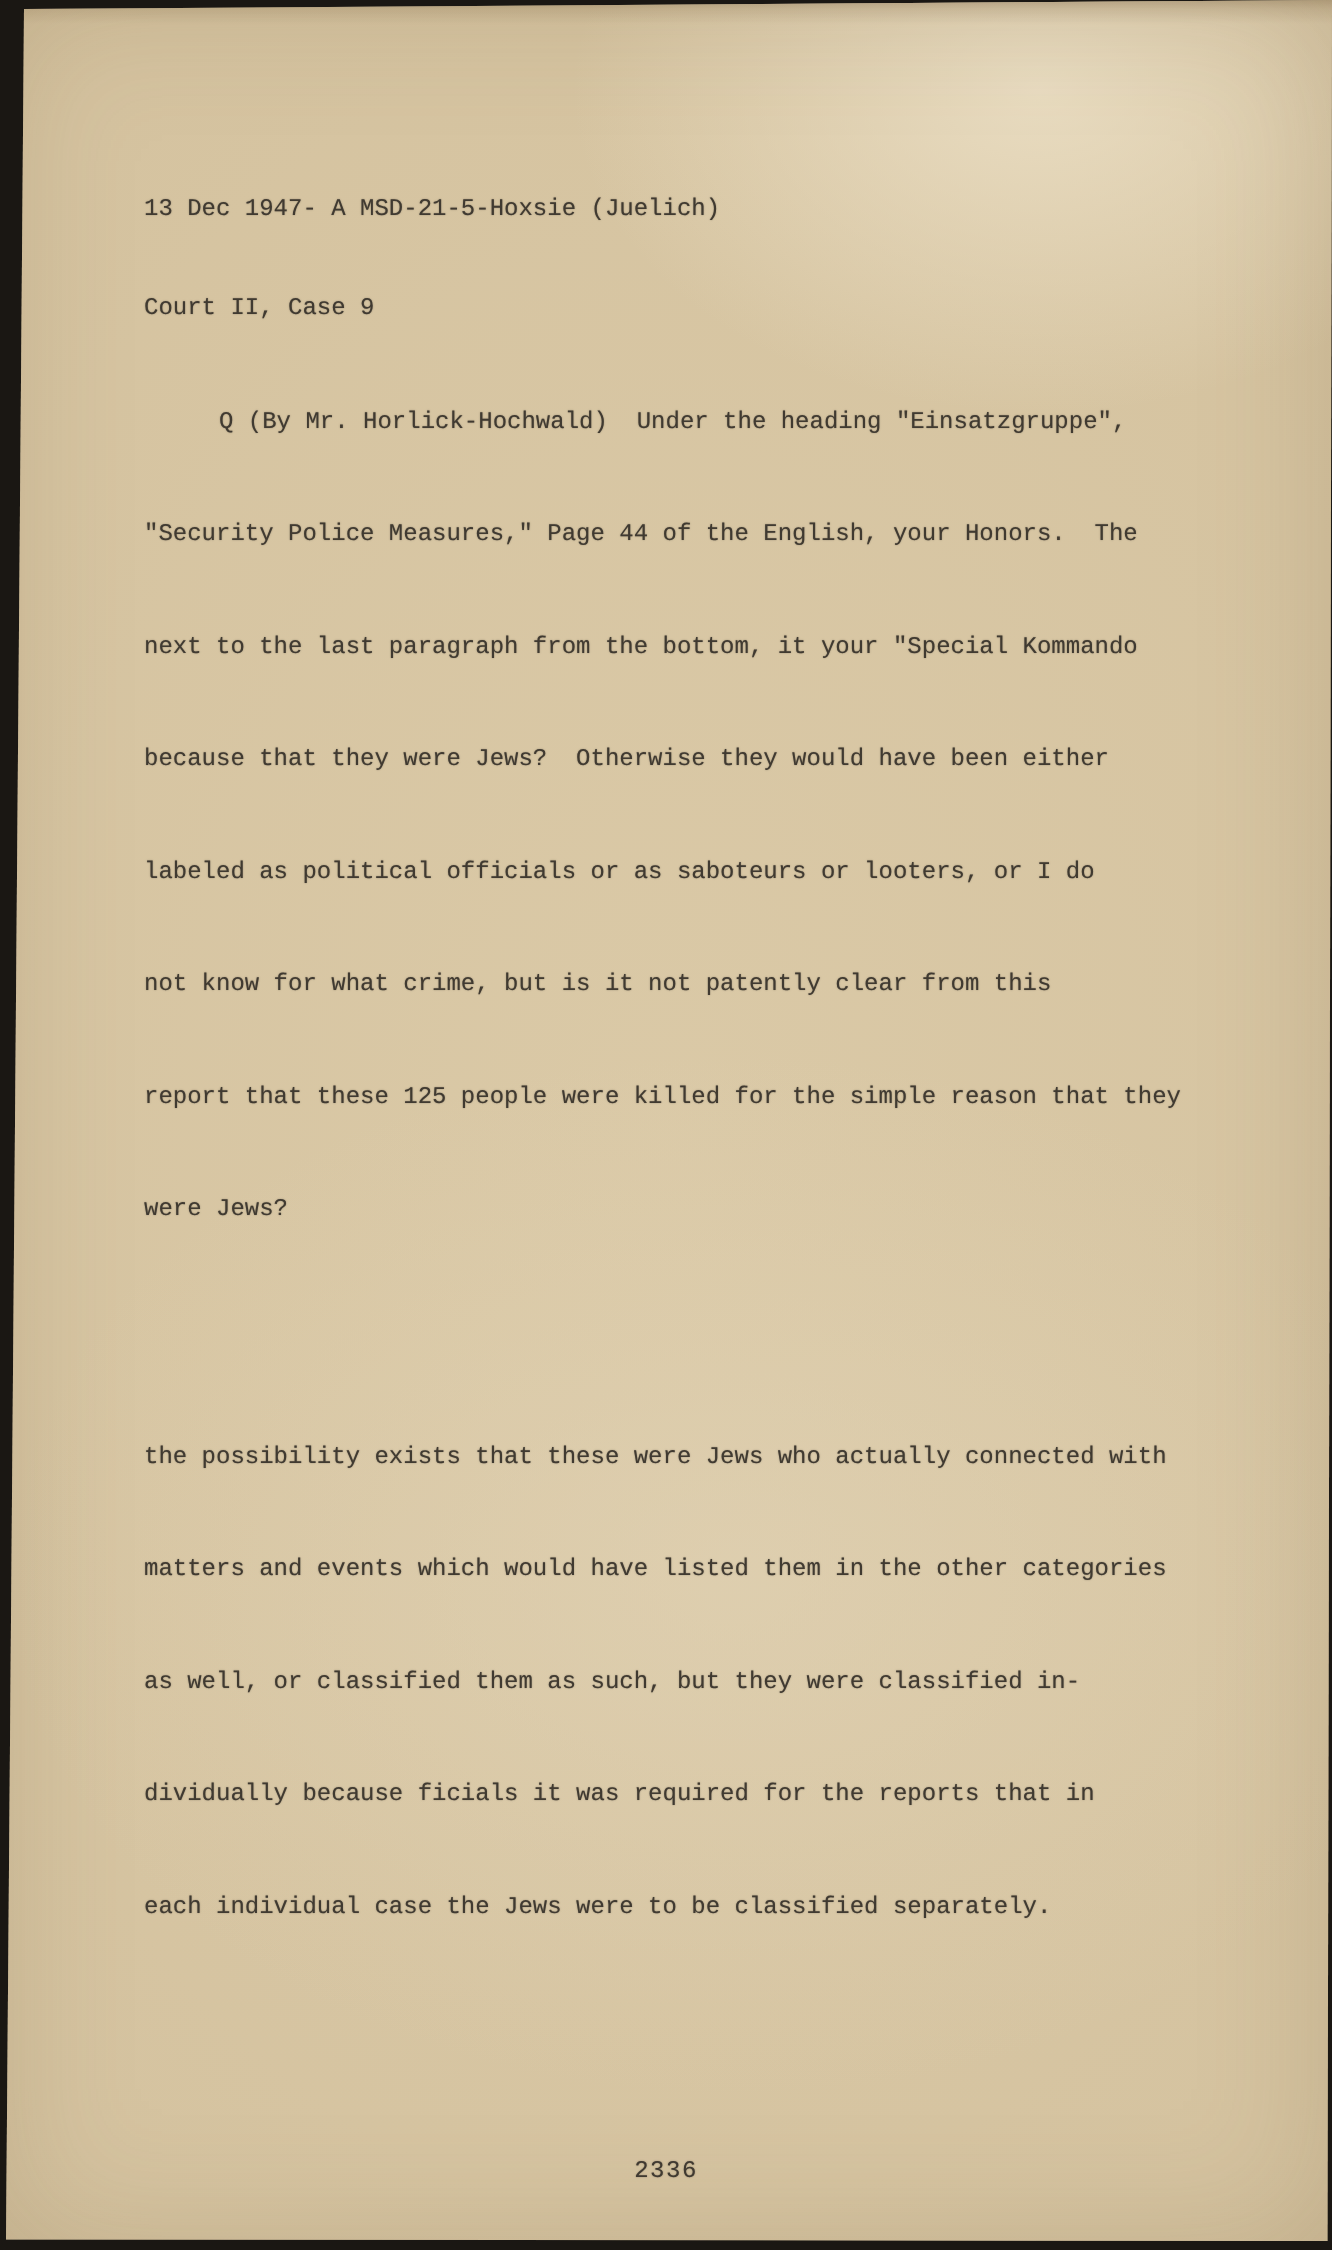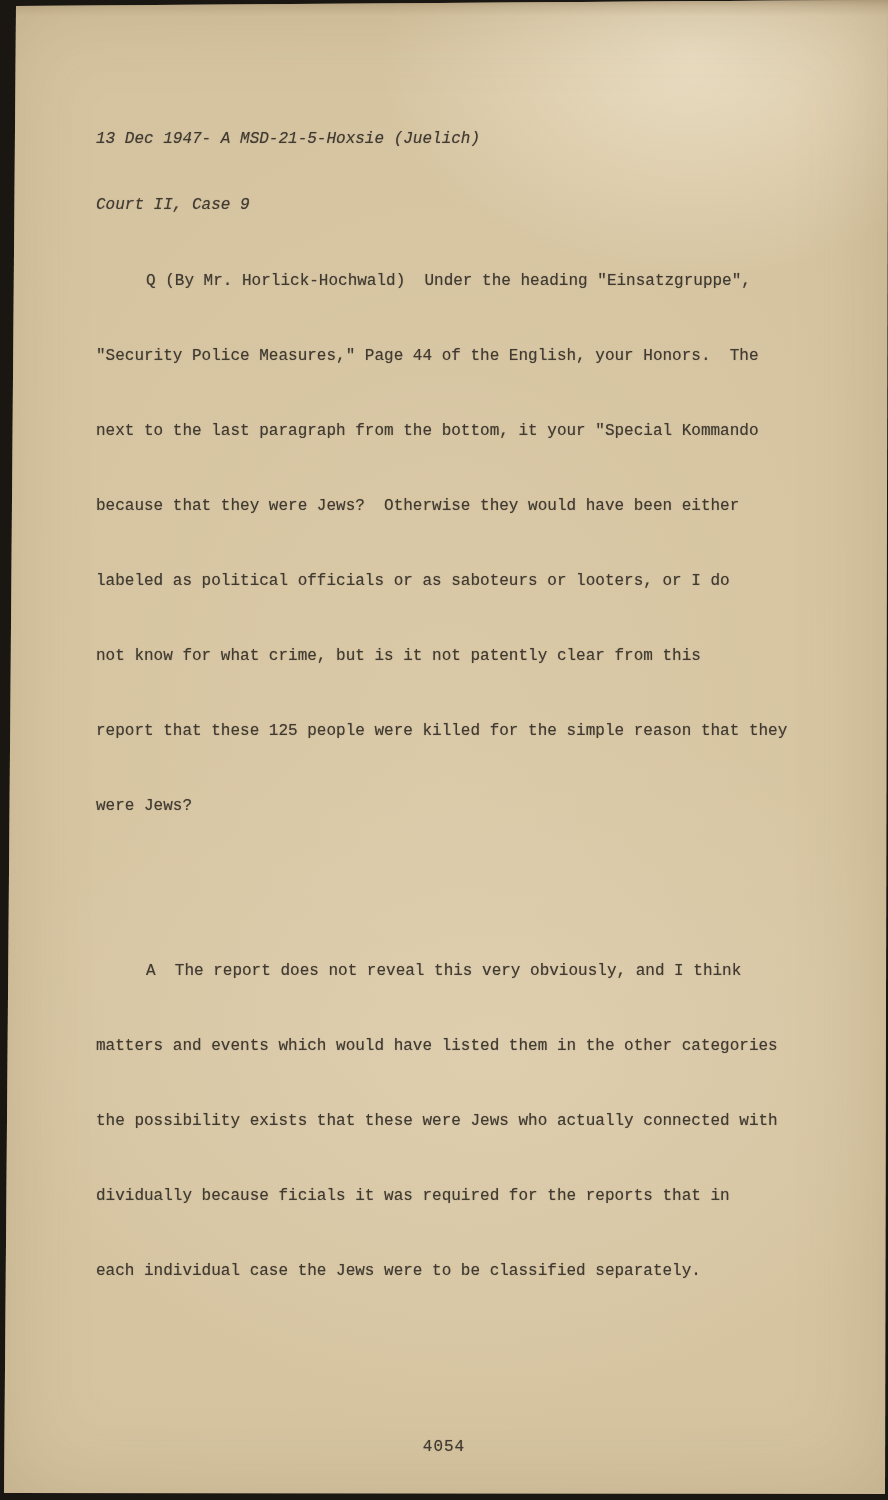--- a/index.html
+++ b/index.html
@@ -33,21 +33,20 @@
     font-size: 16px;
     color: #403a31;
     text-shadow: 0 0 1px rgba(64, 58, 49, 0.55);
     white-space: pre;
   }
   .header {
     position: absolute;
     left: 96px;
     top: 84px;
     line-height: 22px;
-    font-style: italic;
   }
   .h-line { height: 22px; }
   .body-block {
     position: absolute;
     left: 96px;
     top: 172px;
     width: 740px;
   }
   .t-line {
     height: 39px;
@@ -82,25 +81,25 @@
         <div class="t-line">"Security Police Measures," Page 44 of the English, your Honors.  The</div>
         <div class="t-line">next to the last paragraph from the bottom, it your "Special Kommando</div>
         <div class="t-line">because that they were Jews?  Otherwise they would have been either</div>
         <div class="t-line">labeled as political officials or as saboteurs or looters, or I do</div>
         <div class="t-line">not know for what crime, but is it not patently clear from this</div>
         <div class="t-line">report that these 125 people were killed for the simple reason that they</div>
         <div class="t-line">were Jews?</div>
       </div>
 
       <div>
-        <div class="t-line indent">A  The report does not reveal this very obviously, and I think</div>
+        <div class="t-line">the possibility exists that these were Jews who actually connected with</div>
         <div class="t-line">matters and events which would have listed them in the other categories</div>
-        <div class="t-line">the possibility exists that these were Jews who actually connected with</div>
+        <div class="t-line">as well, or classified them as such, but they were classified in-</div>
         <div class="t-line">dividually because ficials it was required for the reports that in</div>
         <div class="t-line">each individual case the Jews were to be classified separately.</div>
       </div>
 
     </div>
 
-    <div class="page-number typed">4054</div>
+    <div class="page-number typed">2336</div>
 
   </div>
 </div>
 
 </body></html>

